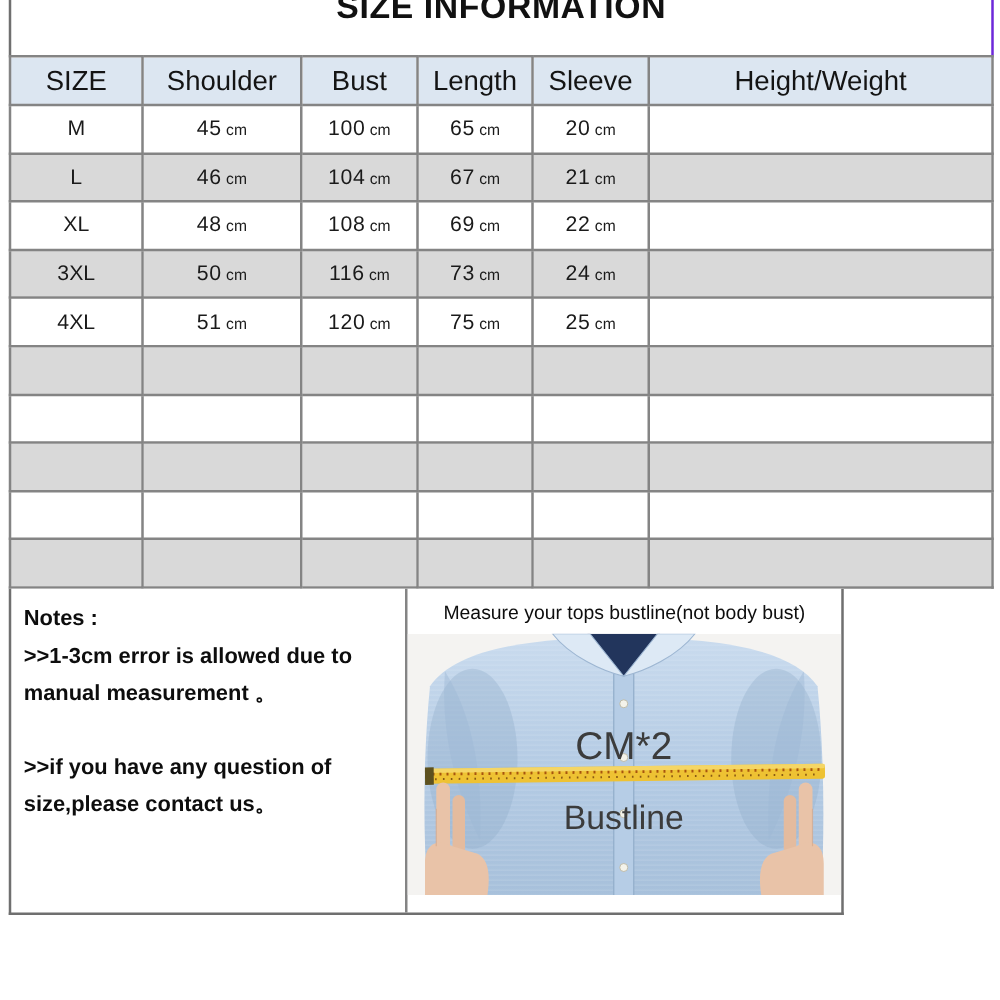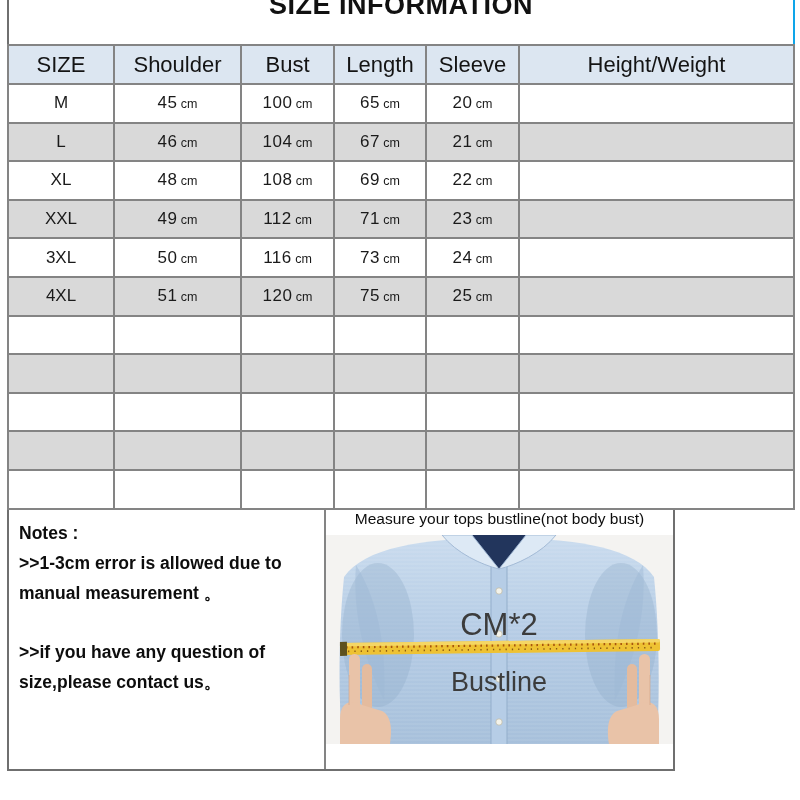--- a/index.html
+++ b/index.html
@@ -10,21 +10,21 @@
     font-family: "Liberation Sans", sans-serif;
     color: #1a1a1a;
     overflow: hidden;
   }
   .sheet { position: relative; width: 800px; height: 800px; background: #fff; }
   .frame { position: absolute; left: 7px; top: 0; width: 788px; }
 
   
   .title-box {
     width: 788px; height: 44px;
-    border-left: 2px solid #6f6f6f; border-right: 2px solid #0ea5e9;
+    border-left: 2px solid #6f6f6f; border-right: 2px solid #6d28d9;
     background: #fff; overflow: hidden; text-align: center;
   }
   .title-box .title-text {
     display: inline-block;
     font-size: 27px; line-height: 30px; font-weight: bold;
     letter-spacing: 0.5px; color: #111;
     margin-top: -10px; 
     font-stretch: condensed;
   }
 
@@ -53,21 +53,21 @@
   }
   .notes {
     width: 420px; border-right: 2px solid #848484;
     padding: 9px 14px 0 10px;
     font-weight: bold; font-size: 17.5px; color: #0d0d0d;
   }
   .notes .notes-heading { margin: 0; line-height: 29px; }
   .notes .note-item { margin: 0 0 29px 0; line-height: 30px; }
   .notes .note-item:last-child { margin-bottom: 0; }
 
-  .measure { flex: 1; text-align: center; }
+  .measure { flex: 1; padding-top: 11px; text-align: center; }
   .measure .caption { font-size: 15.5px; color: #0d0d0d; margin: 0 0 7px 0; }
   .photo { display: block; margin: 0 auto; width: 347px; height: 209px; }
 </style>
 </head>
 <body>
 
 <div class="sheet">
   <div class="frame">
 
     <div class="title-box">
@@ -112,28 +112,20 @@
           </tr>
           <tr>
             <td>XL</td>
             <td><span class="num">48</span><span class="unit"> cm</span></td>
             <td><span class="num">108</span><span class="unit"> cm</span></td>
             <td><span class="num">69</span><span class="unit"> cm</span></td>
             <td><span class="num">22</span><span class="unit"> cm</span></td>
             <td></td>
           </tr>
           <tr>
-            <td>XXL</td>
-            <td><span class="num">49</span><span class="unit"> cm</span></td>
-            <td><span class="num">112</span><span class="unit"> cm</span></td>
-            <td><span class="num">71</span><span class="unit"> cm</span></td>
-            <td><span class="num">23</span><span class="unit"> cm</span></td>
-            <td></td>
-          </tr>
-          <tr>
             <td>3XL</td>
             <td><span class="num">50</span><span class="unit"> cm</span></td>
             <td><span class="num">116</span><span class="unit"> cm</span></td>
             <td><span class="num">73</span><span class="unit"> cm</span></td>
             <td><span class="num">24</span><span class="unit"> cm</span></td>
             <td></td>
           </tr>
           <tr>
             <td>4XL</td>
             <td><span class="num">51</span><span class="unit"> cm</span></td>

